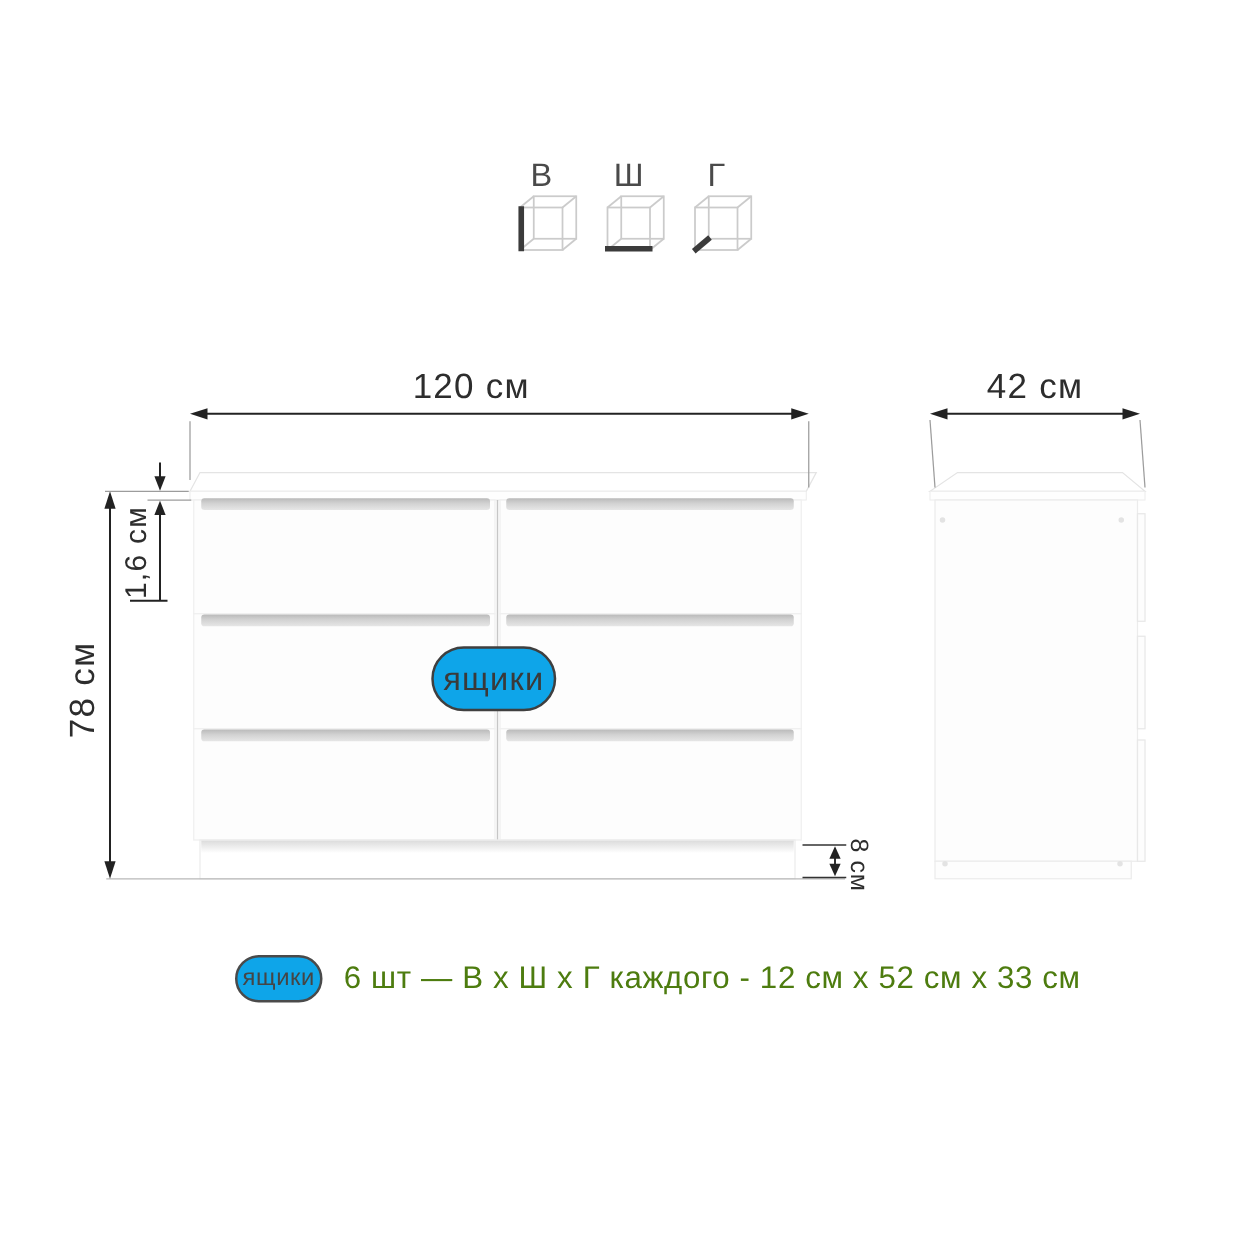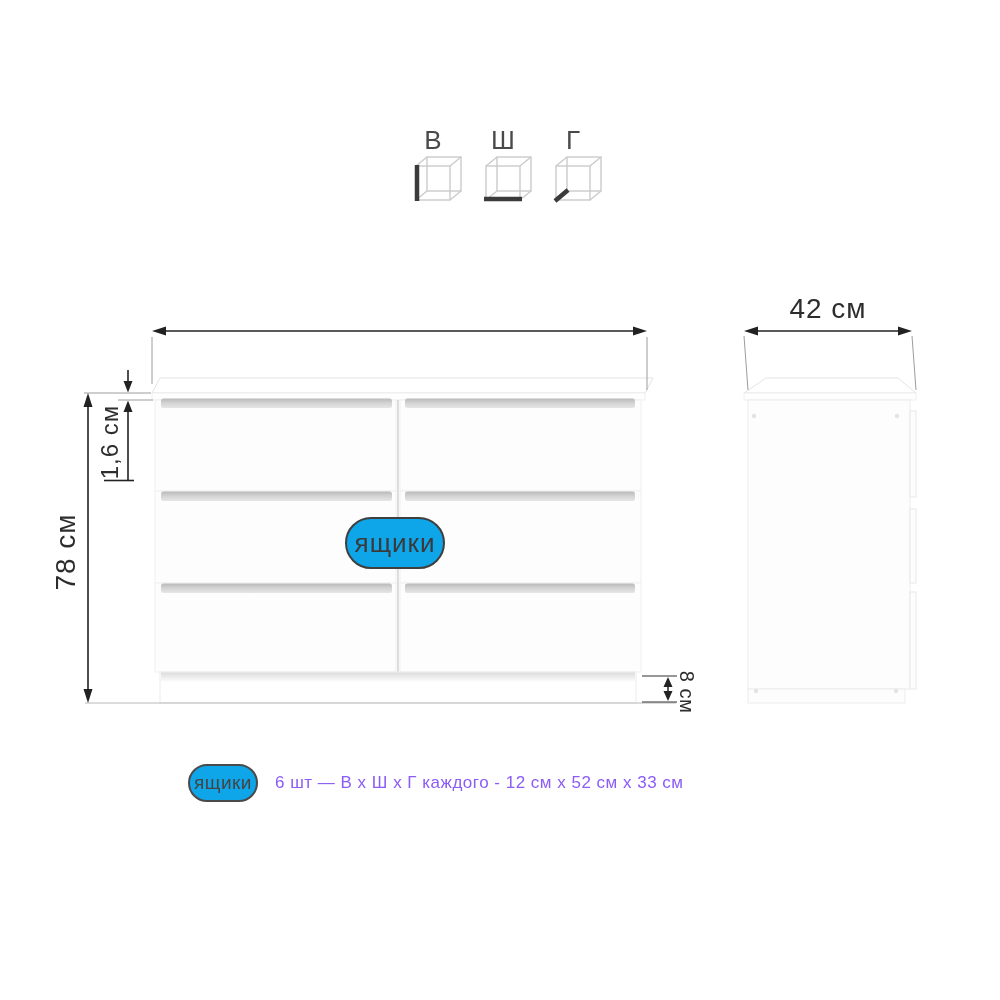--- a/index.html
+++ b/index.html
@@ -28,21 +28,21 @@
   }
   .legend{
     position:absolute;left:188px;top:763px;height:39px;display:flex;
     align-items:center;gap:17px;
   }
   .legend .badge.small-badge{
     position:static;width:70px;height:38px;border-width:2px;font-size:19px;
     letter-spacing:.5px;color:#454545;border-color:#4a4a4a;flex:0 0 auto;
   }
   .legend .legend-text{
-    color:#8b5cf6;font-size:17px;letter-spacing:.5px;white-space:nowrap;
+    color:#4d7c0f;font-size:25px;letter-spacing:.5px;white-space:nowrap;
   }
 </style>
 </head>
 <body>
 
 <div class="stage">
 
   <svg width="1000" height="1000" viewBox="0 0 1000 1000">
     <defs>
       <linearGradient id="gHandle" x1="0" y1="0" x2="0" y2="1">
@@ -160,20 +160,21 @@
       <line x1="668" y1="684" x2="668" y2="694" stroke="#222" stroke-width="1.5"></line>
       <polygon points="668,677 663.5,687 672.5,687" fill="#222"></polygon>
       <polygon points="668,701 663.5,691 672.5,691" fill="#222"></polygon>
     </g>
   </svg>
 
   <div class="cube-letter" style="left:416px;top:127px;">В</div>
   <div class="cube-letter" style="left:486px;top:127px;">Ш</div>
   <div class="cube-letter" style="left:556px;top:127px;">Г</div>
 
+  <div class="lbl" style="left:277px;top:295px;width:200px;">120 см</div>
   <div class="lbl" style="left:728px;top:295px;width:200px;">42 см</div>
   <div class="lbl rot-ccw" style="left:16px;top:538px;width:100px;">78 см</div>
   <div class="lbl rot-ccw" style="left:70px;top:430px;width:80px;font-size:24px;">1,6 см</div>
   <div class="lbl rot-cw" style="left:657px;top:682px;width:60px;font-size:20px;letter-spacing:.5px;">8 см</div>
 
   <div class="badge center-badge">
     <span>ящики</span>
   </div>
 
   <div class="legend">

